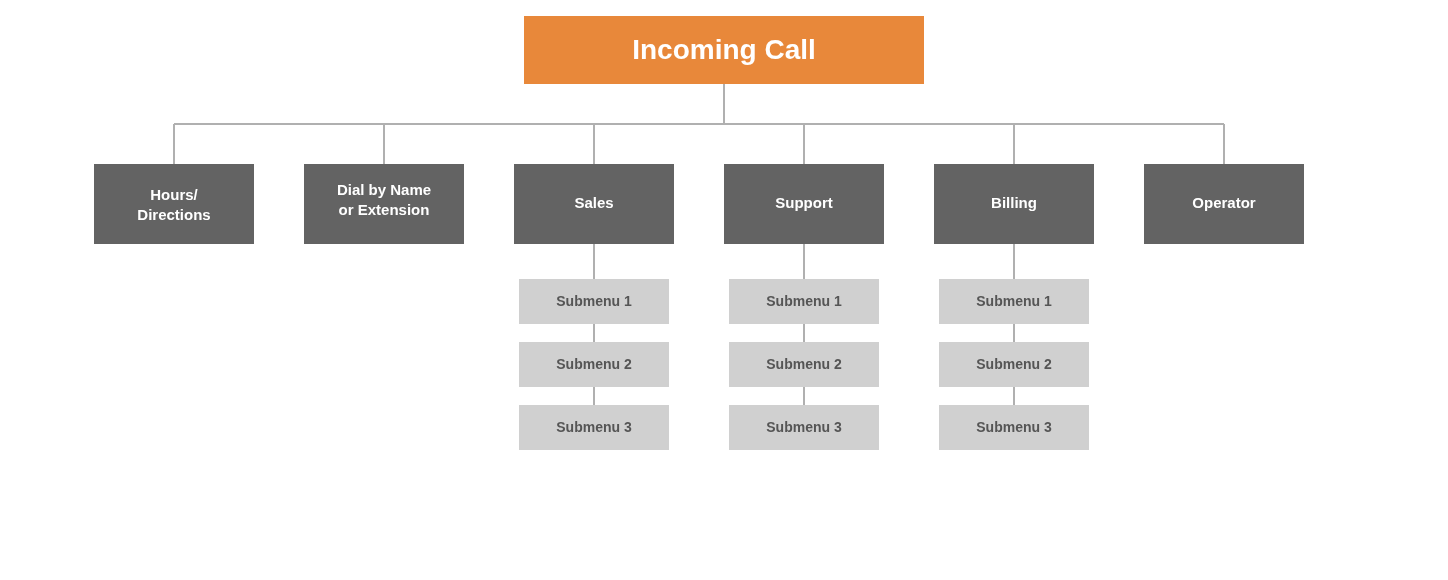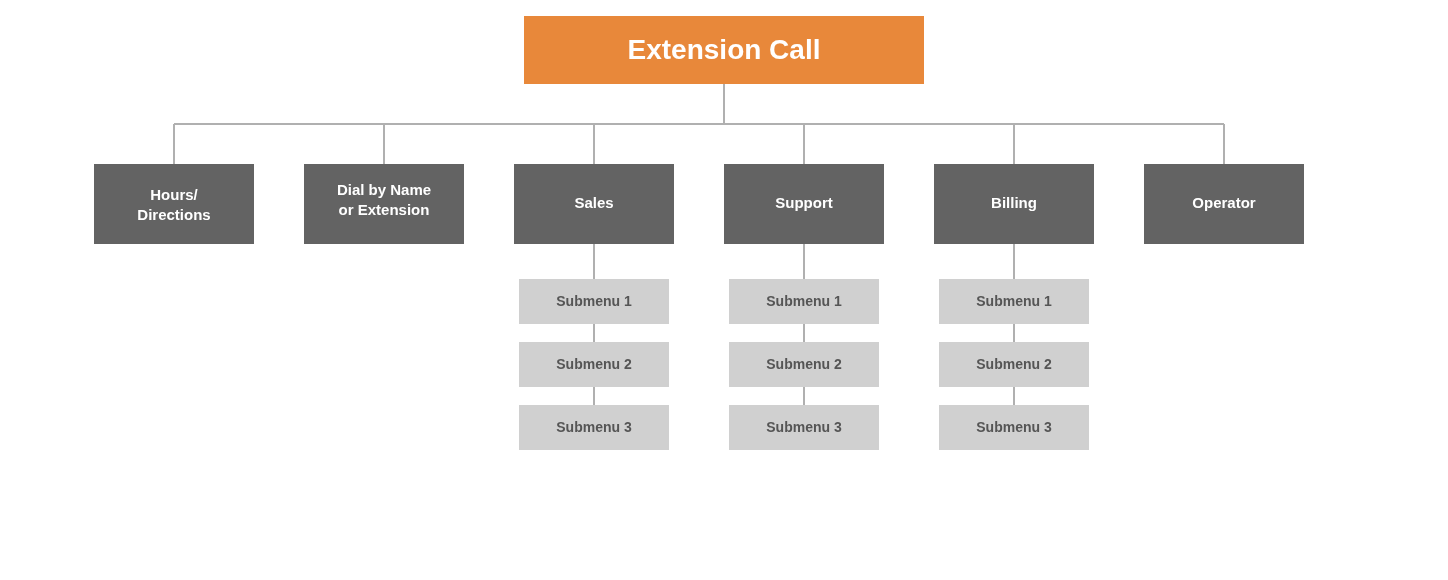--- a/index.html
+++ b/index.html
@@ -26,21 +26,21 @@
     .tree-svg {
       display: block;
     }
   </style>
 </head>
 <body>
 
 <div class="diagram">
 
   <div style="background:#e8883a; color:#fff; font-size:28px; font-weight:bold; padding:18px 70px; text-align:center; min-width:400px;">
-    <span>Extension Call</span>
+    <span>Incoming Call</span>
   </div>
 
   <svg class="tree-svg" width="1320" height="480" viewBox="0 0 1320 480" xmlns="http://www.w3.org/2000/svg">
 
     <defs>
       <style>
         .conn { stroke: #b0b0b0; stroke-width: 2; fill: none; }
         .dark-box { fill: #636363; }
         .light-box { fill: #d0d0d0; }
         .wtext { fill: #ffffff; font-family: Arial, sans-serif; font-weight: bold; font-size: 15px; text-anchor: middle; dominant-baseline: middle; }

